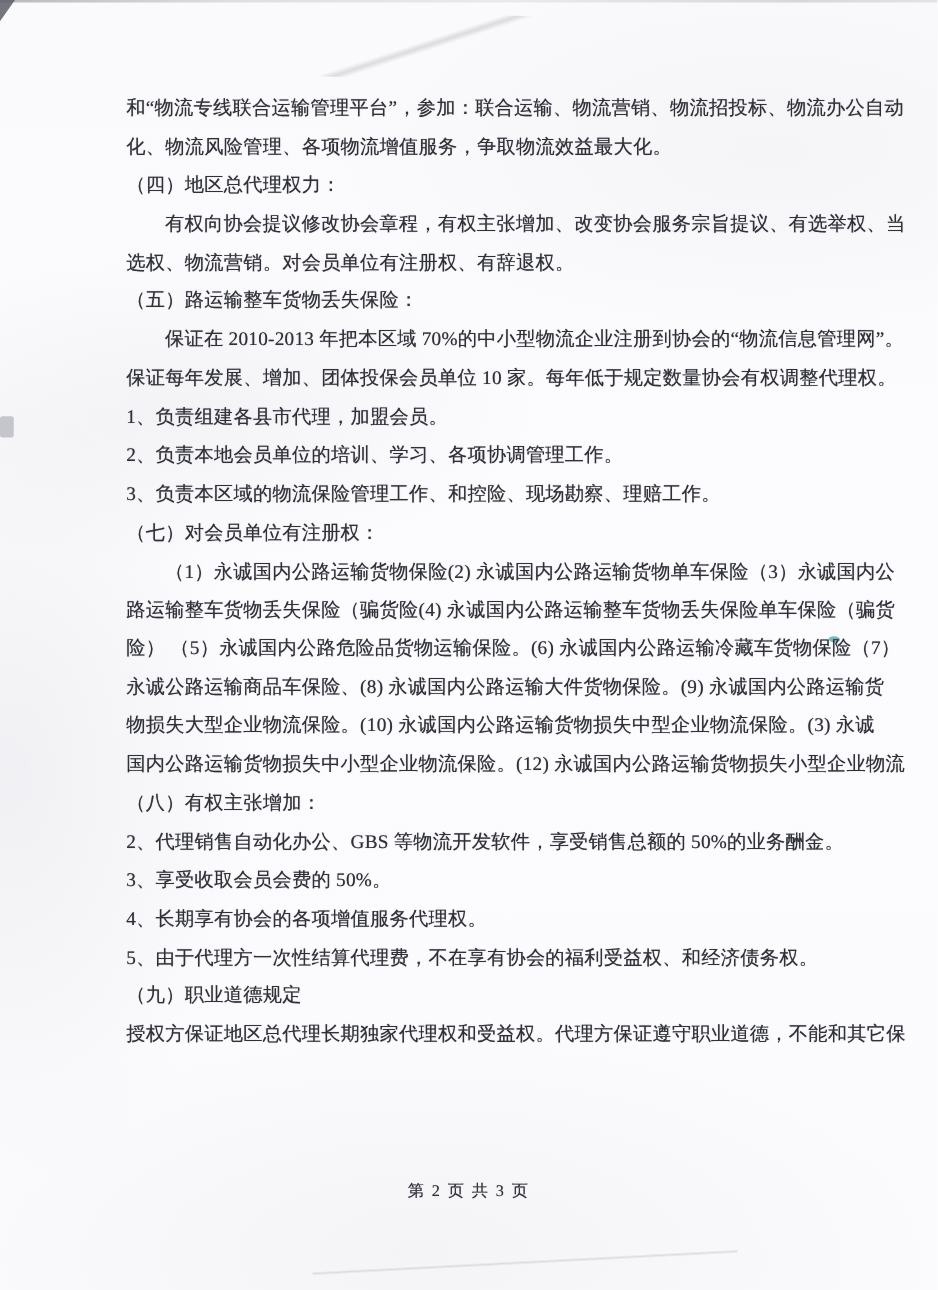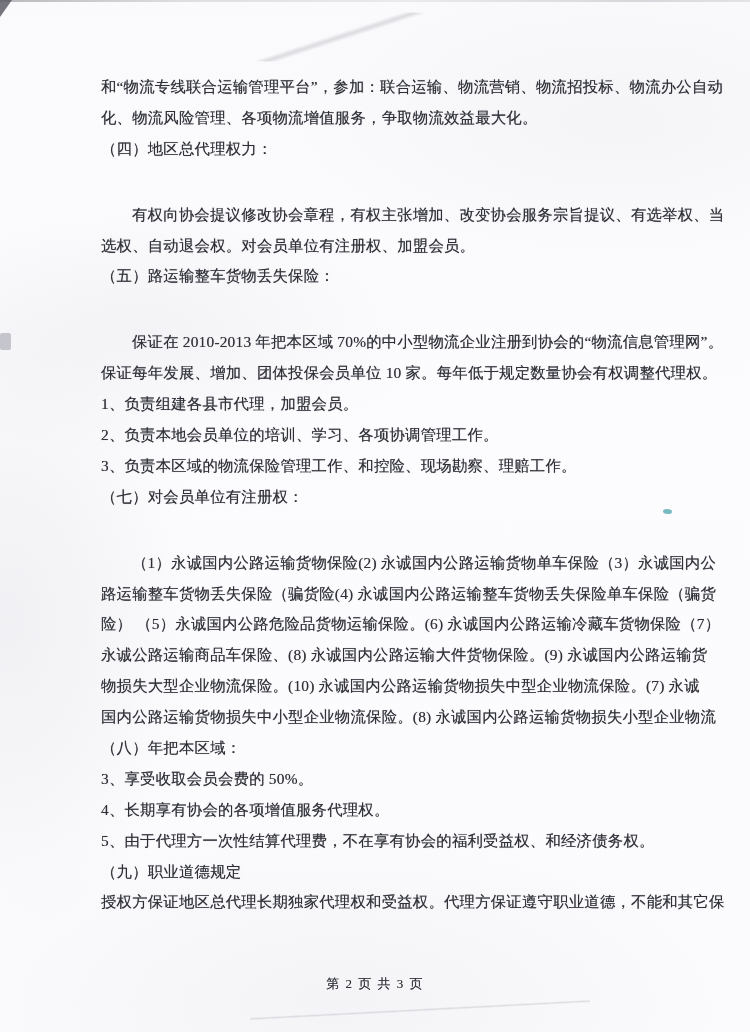--- a/index.html
+++ b/index.html
@@ -70,25 +70,24 @@
     height: 30.9px;
     line-height: 30.9px;
     font-size: 15.4px;
     color: #2f3038;
     letter-spacing: 0.2px;
     white-space: nowrap;
     text-shadow: 0 0 0.7px rgba(47,48,56,0.6);
   }
   .line.indent {
     padding-left: 31px;
-    margin-top: 35px;
   }
   .footer {
     position: absolute;
-    top: 975px;
+    top: 944px;
     left: 0;
     width: 100%;
     text-align: center;
     font-size: 13px;
     letter-spacing: 1.5px;
     color: #2f3038;
     text-shadow: 0 0 0.6px rgba(47,48,56,0.55);
   }
 </style>
 </head>
@@ -100,35 +99,36 @@
 <div class="crease-top"></div>
 <div class="left-streak"></div>
 <div class="crease-bottom"></div>
 <div class="ink-speck"></div>
 
 <div class="content">
   <div class="line">和“物流专线联合运输管理平台”，参加：联合运输、物流营销、物流招投标、物流办公自动</div>
   <div class="line">化、物流风险管理、各项物流增值服务，争取物流效益最大化。</div>
   <div class="line">（四）地区总代理权力：</div>
   <div class="line indent">有权向协会提议修改协会章程，有权主张增加、改变协会服务宗旨提议、有选举权、当</div>
-  <div class="line">选权、自动退会权。对会员单位有注册权、加盟会员。</div>
+  <div class="line">选权、物流营销。对会员单位有注册权、有辞退权。</div>
   <div class="line">（五）路运输整车货物丢失保险：</div>
   <div class="line indent">保证在 2010-2013 年把本区域 70%的中小型物流企业注册到协会的“物流信息管理网”。</div>
   <div class="line">保证每年发展、增加、团体投保会员单位 10 家。每年低于规定数量协会有权调整代理权。</div>
   <div class="line">1、负责组建各县市代理，加盟会员。</div>
   <div class="line">2、负责本地会员单位的培训、学习、各项协调管理工作。</div>
   <div class="line">3、负责本区域的物流保险管理工作、和控险、现场勘察、理赔工作。</div>
   <div class="line">（七）对会员单位有注册权：</div>
   <div class="line indent">（1）永诚国内公路运输货物保险(2) 永诚国内公路运输货物单车保险（3）永诚国内公</div>
   <div class="line">路运输整车货物丢失保险（骗货险(4) 永诚国内公路运输整车货物丢失保险单车保险（骗货</div>
   <div class="line">险） （5）永诚国内公路危险品货物运输保险。(6) 永诚国内公路运输冷藏车货物保险（7）</div>
   <div class="line">永诚公路运输商品车保险、(8) 永诚国内公路运输大件货物保险。(9) 永诚国内公路运输货</div>
-  <div class="line">物损失大型企业物流保险。(10) 永诚国内公路运输货物损失中型企业物流保险。(7) 永诚</div>
-  <div class="line">国内公路运输货物损失中小型企业物流保险。(8) 永诚国内公路运输货物损失小型企业物流</div>
-  <div class="line">（八）年把本区域：</div>
+  <div class="line">物损失大型企业物流保险。(10) 永诚国内公路运输货物损失中型企业物流保险。(3) 永诚</div>
+  <div class="line">国内公路运输货物损失中小型企业物流保险。(12) 永诚国内公路运输货物损失小型企业物流</div>
+  <div class="line">（八）有权主张增加：</div>
+  <div class="line">2、代理销售自动化办公、GBS 等物流开发软件，享受销售总额的 50%的业务酬金。</div>
   <div class="line">3、享受收取会员会费的 50%。</div>
   <div class="line">4、长期享有协会的各项增值服务代理权。</div>
   <div class="line">5、由于代理方一次性结算代理费，不在享有协会的福利受益权、和经济债务权。</div>
   <div class="line">（九）职业道德规定</div>
   <div class="line">授权方保证地区总代理长期独家代理权和受益权。代理方保证遵守职业道德，不能和其它保</div>
 </div>
 
 <div class="footer">第 2 页 共 3 页</div>
 
 </body></html>

